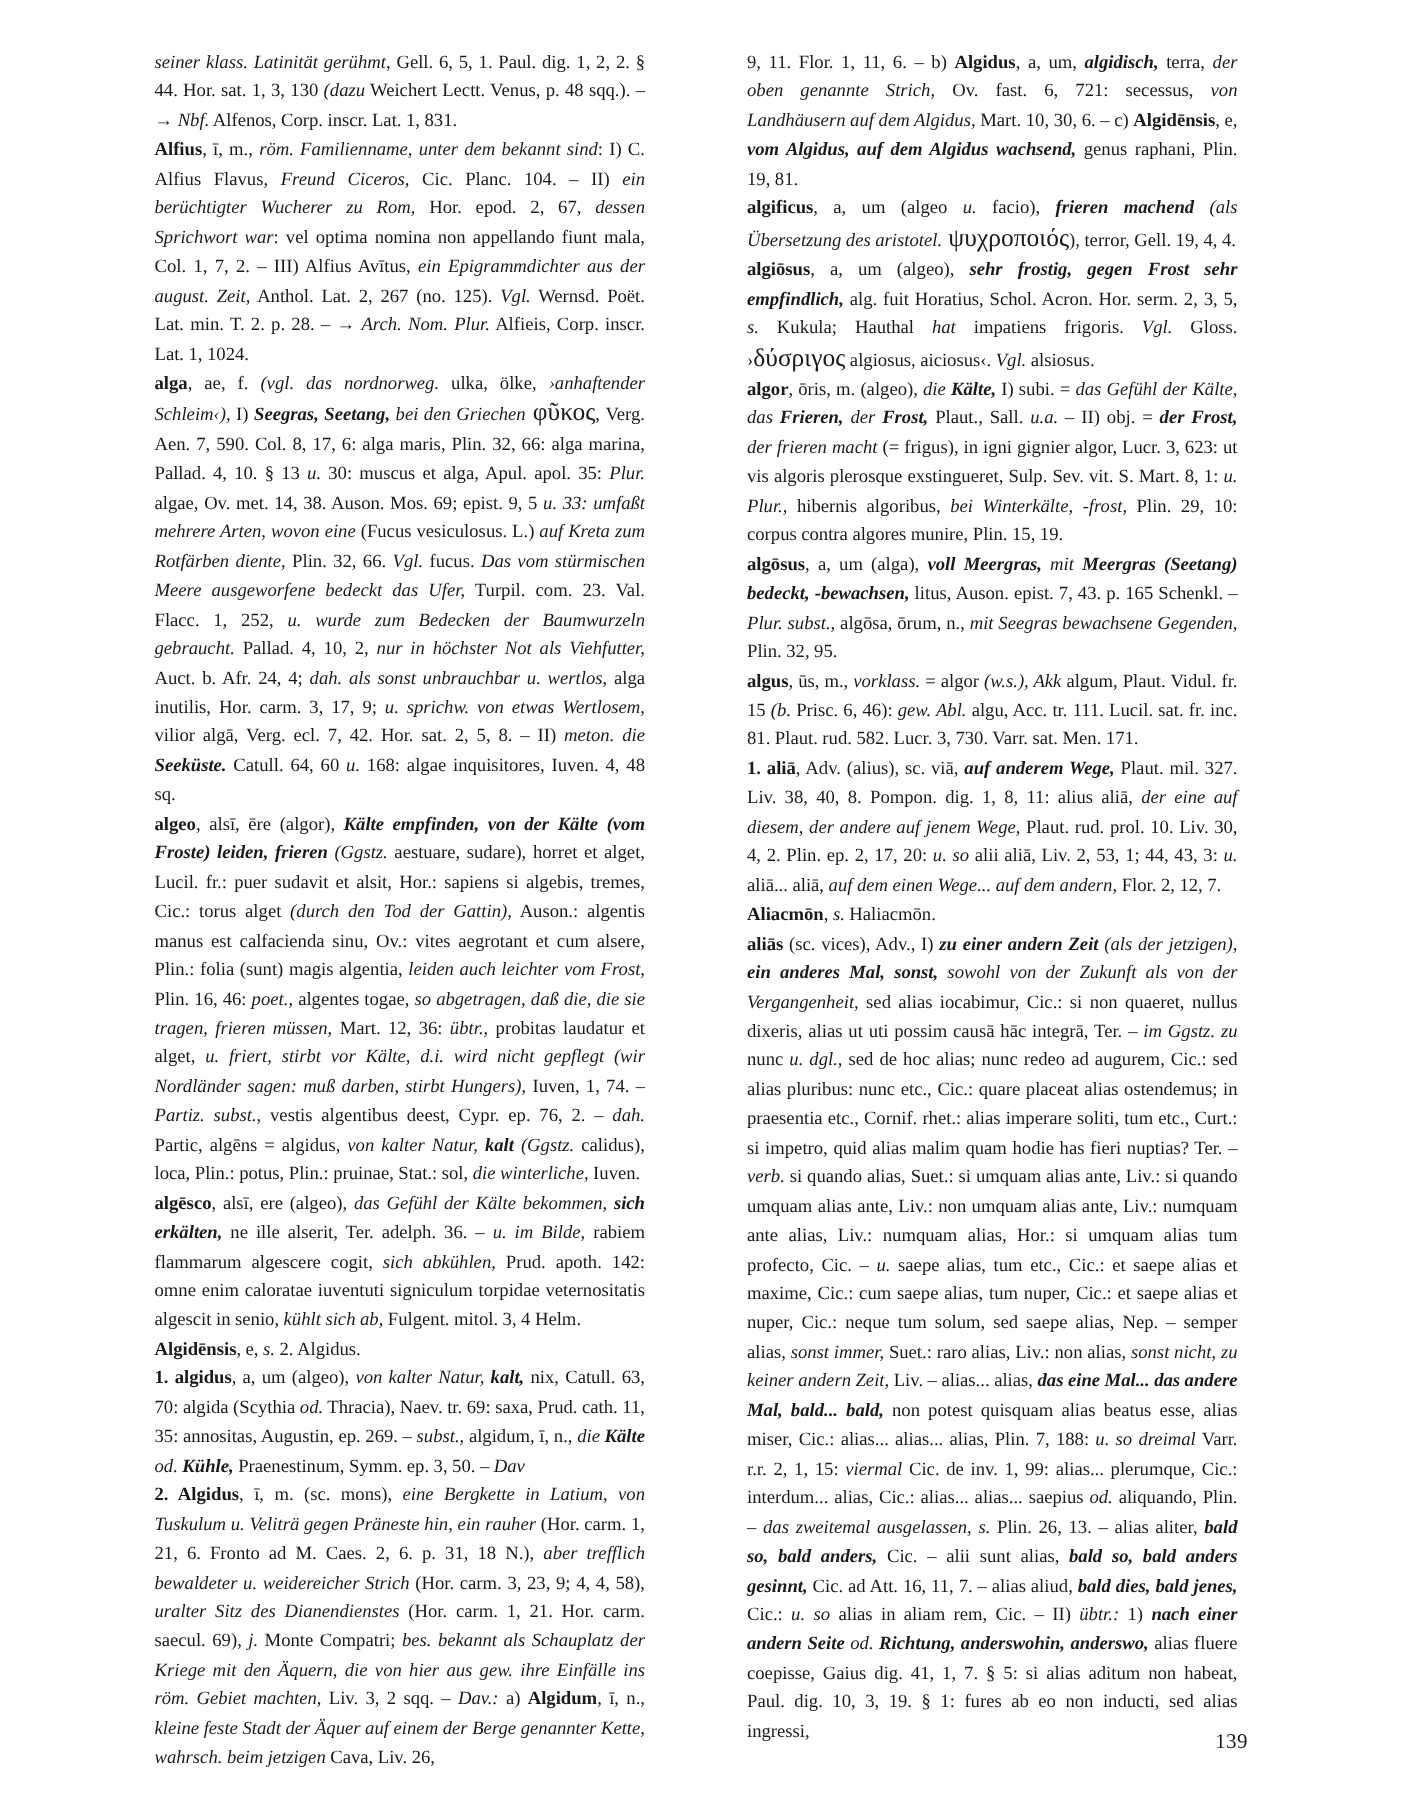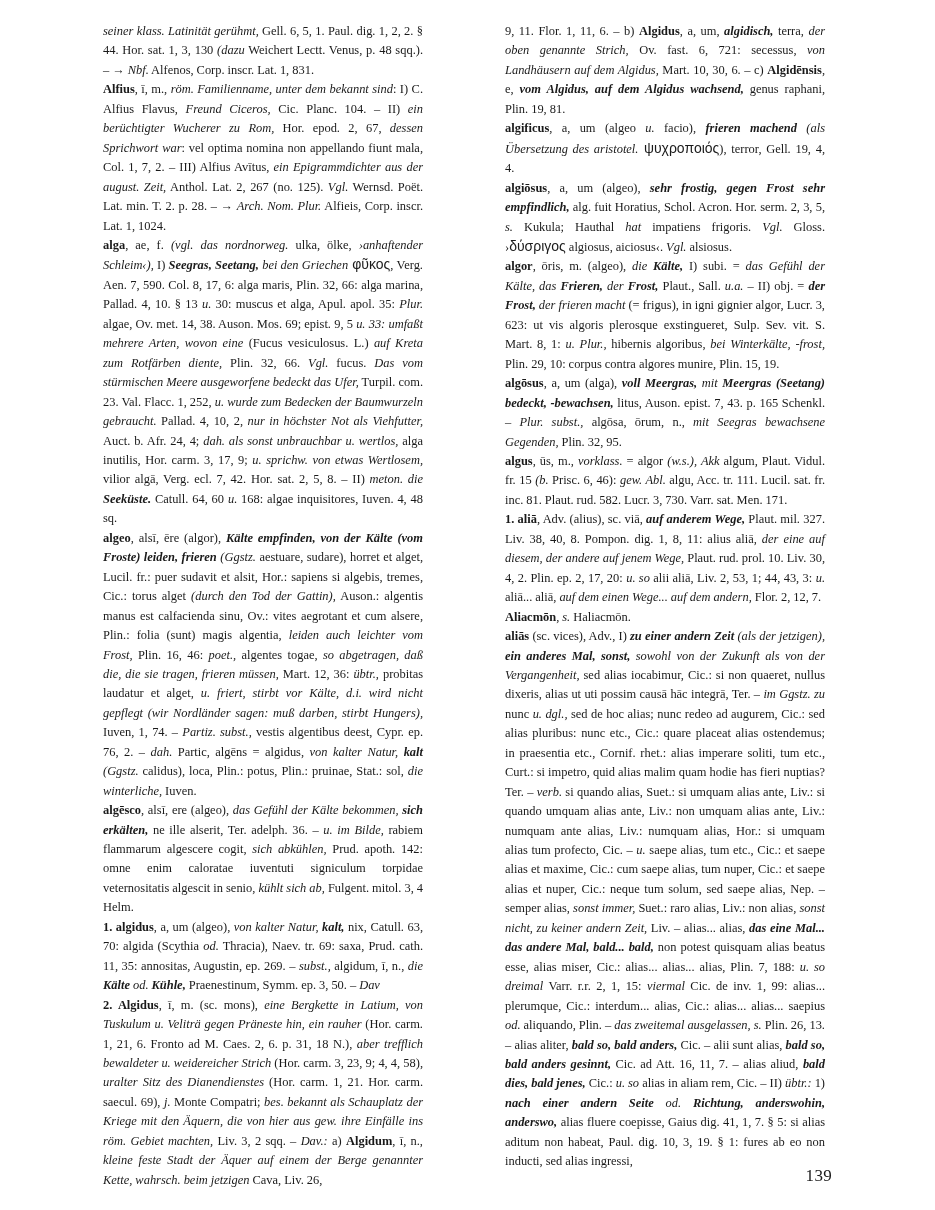--- a/index.html
+++ b/index.html
@@ -16,25 +16,25 @@
     position: relative;
     width: 935px;
     height: 1210px;
     margin: 0 auto;
     background: #ffffff;
     overflow: hidden;
   }
   #columns {
     position: absolute;
     left: 103px;
-    top: 22px;
+    top: 32px;
     width: 722px;
     height: 1075px;
     display: flex;
-    gap: 16px;
+    gap: 2px;
   }
   .column {
     width: 328px;
     font-size: 12.45px;
     line-height: 19.45px;
     text-align: justify;
     text-justify: inter-word;
     hyphens: manual;
     word-spacing: -0.1px;
   }
@@ -59,50 +59,51 @@
     font-style: italic;
   }
   
   .it {
     font-style: italic;
   }
   
   .ro { font-style: normal; font-weight: normal; }
 
   .grk {
-    font-family: Liberation Sans, sans-serif;
-    font-size: 14px;
+    font-family: Liberation Serif, serif;
+    font-size: 17px;
     font-style: normal;
   }
 
   #folio {
     position: absolute;
     right: 103px;
-    bottom: 24px;
-    font-size: 17px;
+    bottom: 40px;
+    font-size: 14px;
     letter-spacing: 0.3px;
     color: #1a1a1a;
   }
 
   
   .column .entry:last-child { }
 </style>
 </head>
 <body>
 
 <div id="page">
 
   <div id="columns">
 
     <div class="column left">
         <p class="entry cont"><span class="it">seiner klass. Latinität gerühmt,</span><span class="ro"> Gell. 6, 5, 1. Paul. dig. 1, 2, 2. § 44. Hor. sat. 1, 3, 130 </span><span class="it">(dazu</span><span class="ro"> Weichert Lectt. Venus, p. 48 sqq.). – → </span><span class="it">Nbf.</span><span class="ro"> Alfenos, Corp. inscr. Lat. 1, 831.</span></p>
         <p class="entry"><span class="hw">Alfius</span><span class="ro">, ī, m., </span><span class="it">röm. Familienname, unter dem bekannt sind</span><span class="ro">: I) C. Alfius Flavus, </span><span class="it">Freund Ciceros,</span><span class="ro"> Cic. Planc. 104. – II) </span><span class="it">ein berüchtigter Wucherer zu Rom,</span><span class="ro"> Hor. epod. 2, 67, </span><span class="it">dessen Sprichwort war</span><span class="ro">: vel optima nomina non appellando fiunt mala, Col. 1, 7, 2. – III) Alfius Avītus, </span><span class="it">ein Epigrammdichter aus der august. Zeit,</span><span class="ro"> Anthol. Lat. 2, 267 (no. 125). </span><span class="it">Vgl.</span><span class="ro"> Wernsd. Poët. Lat. min. T. 2. p. 28. – → </span><span class="it">Arch. Nom. Plur.</span><span class="ro"> Alfieis, Corp. inscr. Lat. 1, 1024.</span></p>
         <p class="entry"><span class="hw">alga</span><span class="ro">, ae, f. </span><span class="it">(vgl. das nordnorweg.</span><span class="ro"> ulka, ölke, </span><span class="it">›anhaftender Schleim‹),</span><span class="ro"> I) </span><span class="gl">Seegras, Seetang,</span><span class="it"> bei den Griechen</span><span class="grk"> φῦκος</span><span class="ro">, Verg. Aen. 7, 590. Col. 8, 17, 6: alga maris, Plin. 32, 66: alga marina, Pallad. 4, 10. § 13 </span><span class="it">u.</span><span class="ro"> 30: muscus et alga, Apul. apol. 35: </span><span class="it">Plur.</span><span class="ro"> algae, Ov. met. 14, 38. Auson. Mos. 69; epist. 9, 5 </span><span class="it">u. 33: umfaßt mehrere Arten, wovon eine</span><span class="ro"> (Fucus vesiculosus. L.) </span><span class="it">auf Kreta zum Rotfärben diente,</span><span class="ro"> Plin. 32, 66. </span><span class="it">Vgl.</span><span class="ro"> fucus. </span><span class="it">Das vom stürmischen Meere ausgeworfene bedeckt das Ufer,</span><span class="ro"> Turpil. com. 23. Val. Flacc. 1, 252, </span><span class="it">u. wurde zum Bedecken der Baumwurzeln gebraucht.</span><span class="ro"> Pallad. 4, 10, 2, </span><span class="it">nur in höchster Not als Viehfutter,</span><span class="ro"> Auct. b. Afr. 24, 4; </span><span class="it">dah. als sonst unbrauchbar u. wertlos,</span><span class="ro"> alga inutilis, Hor. carm. 3, 17, 9; </span><span class="it">u. sprichw. von etwas Wertlosem,</span><span class="ro"> vilior algā, Verg. ecl. 7, 42. Hor. sat. 2, 5, 8. – II) </span><span class="it">meton. die </span><span class="gl">Seeküste.</span><span class="ro"> Catull. 64, 60 </span><span class="it">u.</span><span class="ro"> 168: algae inquisitores, Iuven. 4, 48 sq.</span></p>
         <p class="entry"><span class="hw">algeo</span><span class="ro">, alsī, ēre (algor), </span><span class="gl">Kälte empfinden, von der Kälte (vom Froste) leiden, frieren</span><span class="it"> (Ggstz.</span><span class="ro"> aestuare, sudare), horret et alget, Lucil. fr.: puer sudavit et alsit, Hor.: sapiens si algebis, tremes, Cic.: torus alget </span><span class="it">(durch den Tod der Gattin),</span><span class="ro"> Auson.: algentis manus est calfacienda sinu, Ov.: vites aegrotant et cum alsere, Plin.: folia (sunt) magis algentia, </span><span class="it">leiden auch leichter vom Frost,</span><span class="ro"> Plin. 16, 46: </span><span class="it">poet.,</span><span class="ro"> algentes togae, </span><span class="it">so abgetragen, daß die, die sie tragen, frieren müssen,</span><span class="ro"> Mart. 12, 36: </span><span class="it">übtr.,</span><span class="ro"> probitas laudatur et alget, </span><span class="it">u. friert, stirbt vor Kälte, d.i. wird nicht gepflegt (wir Nordländer sagen: muß darben, stirbt Hungers),</span><span class="ro"> Iuven, 1, 74. – </span><span class="it">Partiz. subst.,</span><span class="ro"> vestis algentibus deest, Cypr. ep. 76, 2. – </span><span class="it">dah.</span><span class="ro"> Partic, algēns = algidus, </span><span class="it">von kalter Natur, </span><span class="gl">kalt</span><span class="it"> (Ggstz.</span><span class="ro"> calidus), loca, Plin.: potus, Plin.: pruinae, Stat.: sol, </span><span class="it">die winterliche,</span><span class="ro"> Iuven.</span></p>
         <p class="entry"><span class="hw">algēsco</span><span class="ro">, alsī, ere (algeo), </span><span class="it">das Gefühl der Kälte bekommen, </span><span class="gl">sich erkälten,</span><span class="ro"> ne ille alserit, Ter. adelph. 36. – </span><span class="it">u. im Bilde,</span><span class="ro"> rabiem flammarum algescere cogit, </span><span class="it">sich abkühlen,</span><span class="ro"> Prud. apoth. 142: omne enim caloratae iuventuti signiculum torpidae veternositatis algescit in senio, </span><span class="it">kühlt sich ab,</span><span class="ro"> Fulgent. mitol. 3, 4 Helm.</span></p>
+        <p class="entry"><span class="hw">Algidēnsis</span><span class="ro">, e, </span><span class="it">s.</span><span class="ro"> 2. Algidus.</span></p>
         <p class="entry"><span class="hw">1. algidus</span><span class="ro">, a, um (algeo), </span><span class="it">von kalter Natur, </span><span class="gl">kalt,</span><span class="ro"> nix, Catull. 63, 70: algida (Scythia </span><span class="it">od.</span><span class="ro"> Thracia), Naev. tr. 69: saxa, Prud. cath. 11, 35: annositas, Augustin, ep. 269. – </span><span class="it">subst.,</span><span class="ro"> algidum, ī, n., </span><span class="it">die </span><span class="gl">Kälte</span><span class="it"> od. </span><span class="gl">Kühle,</span><span class="ro"> Praenestinum, Symm. ep. 3, 50. – </span><span class="it">Dav</span></p>
         <p class="entry"><span class="hw">2. Algidus</span><span class="ro">, ī, m. (sc. mons), </span><span class="it">eine Bergkette in Latium, von Tuskulum u. Veliträ gegen Präneste hin, ein rauher</span><span class="ro"> (Hor. carm. 1, 21, 6. Fronto ad M. Caes. 2, 6. p. 31, 18 N.), </span><span class="it">aber trefflich bewaldeter u. weidereicher Strich</span><span class="ro"> (Hor. carm. 3, 23, 9; 4, 4, 58), </span><span class="it">uralter Sitz des Dianendienstes</span><span class="ro"> (Hor. carm. 1, 21. Hor. carm. saecul. 69), </span><span class="it">j.</span><span class="ro"> Monte Compatri; </span><span class="it">bes. bekannt als Schauplatz der Kriege mit den Äquern, die von hier aus gew. ihre Einfälle ins röm. Gebiet machten,</span><span class="ro"> Liv. 3, 2 sqq. – </span><span class="it">Dav.:</span><span class="ro"> a) </span><span class="hw">Algidum</span><span class="ro">, ī, n., </span><span class="it">kleine feste Stadt der Äquer auf einem der Berge genannter Kette, wahrsch. beim jetzigen</span><span class="ro"> Cava, Liv. 26,</span></p>
       </div>
 
     <div class="column right">
         <p class="entry cont"><span class="ro">9, 11. Flor. 1, 11, 6. – b) </span><span class="hw">Algidus</span><span class="ro">, a, um, </span><span class="gl">algidisch,</span><span class="ro"> terra, </span><span class="it">der oben genannte Strich,</span><span class="ro"> Ov. fast. 6, 721: secessus, </span><span class="it">von Landhäusern auf dem Algidus,</span><span class="ro"> Mart. 10, 30, 6. – c) </span><span class="hw">Algidēnsis</span><span class="ro">, e, </span><span class="gl">vom Algidus, auf dem Algidus wachsend,</span><span class="ro"> genus raphani, Plin. 19, 81.</span></p>
         <p class="entry"><span class="hw">algificus</span><span class="ro">, a, um (algeo </span><span class="it">u.</span><span class="ro"> facio), </span><span class="gl">frieren machend</span><span class="it"> (als Übersetzung des aristotel.</span><span class="grk"> ψυχροποιός</span><span class="ro">), terror, Gell. 19, 4, 4.</span></p>
         <p class="entry"><span class="hw">algiōsus</span><span class="ro">, a, um (algeo), </span><span class="gl">sehr frostig, gegen Frost sehr empfindlich,</span><span class="ro"> alg. fuit Horatius, Schol. Acron. Hor. serm. 2, 3, 5, </span><span class="it">s.</span><span class="ro"> Kukula; Hauthal </span><span class="it">hat</span><span class="ro"> impatiens frigoris. </span><span class="it">Vgl.</span><span class="ro"> Gloss. ›</span><span class="grk">δύσριγος</span><span class="ro"> algiosus, aiciosus‹. </span><span class="it">Vgl.</span><span class="ro"> alsiosus.</span></p>
         <p class="entry"><span class="hw">algor</span><span class="ro">, ōris, m. (algeo), </span><span class="it">die </span><span class="gl">Kälte,</span><span class="ro"> I) subi. = </span><span class="it">das Gefühl der Kälte, das </span><span class="gl">Frieren,</span><span class="it"> der </span><span class="gl">Frost,</span><span class="ro"> Plaut., Sall. </span><span class="it">u.a.</span><span class="ro"> – II) obj. = </span><span class="gl">der Frost,</span><span class="it"> der frieren macht</span><span class="ro"> (= frigus), in igni gignier algor, Lucr. 3, 623: ut vis algoris plerosque exstingueret, Sulp. Sev. vit. S. Mart. 8, 1: </span><span class="it">u. Plur.,</span><span class="ro"> hibernis algoribus, </span><span class="it">bei Winterkälte, -frost,</span><span class="ro"> Plin. 29, 10: corpus contra algores munire, Plin. 15, 19.</span></p>
         <p class="entry"><span class="hw">algōsus</span><span class="ro">, a, um (alga), </span><span class="gl">voll Meergras,</span><span class="it"> mit </span><span class="gl">Meergras (Seetang) bedeckt, -bewachsen,</span><span class="ro"> litus, Auson. epist. 7, 43. p. 165 Schenkl. – </span><span class="it">Plur. subst.,</span><span class="ro"> algōsa, ōrum, n., </span><span class="it">mit Seegras bewachsene Gegenden,</span><span class="ro"> Plin. 32, 95.</span></p>

